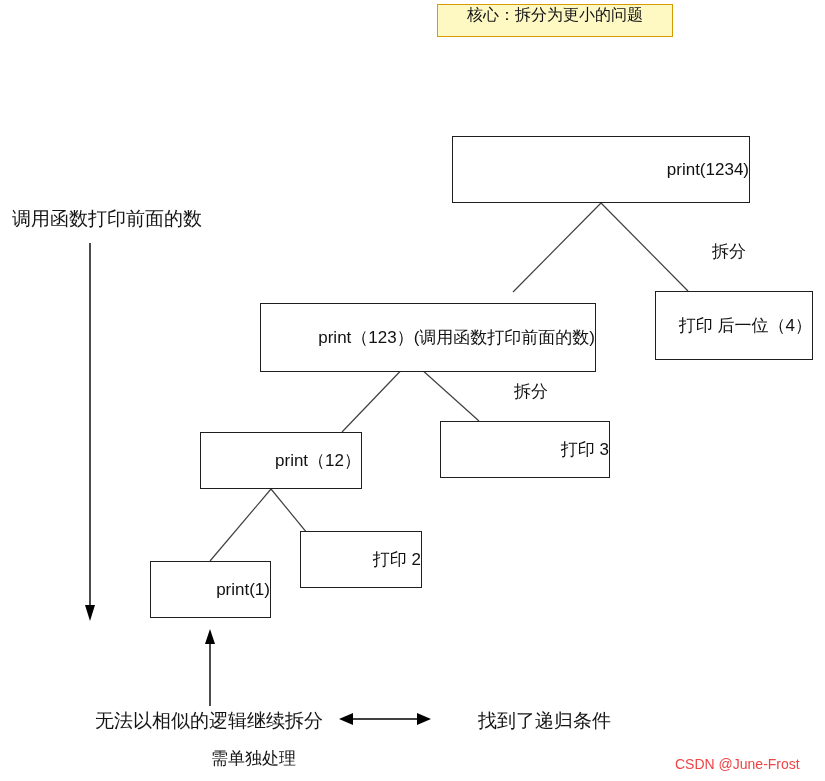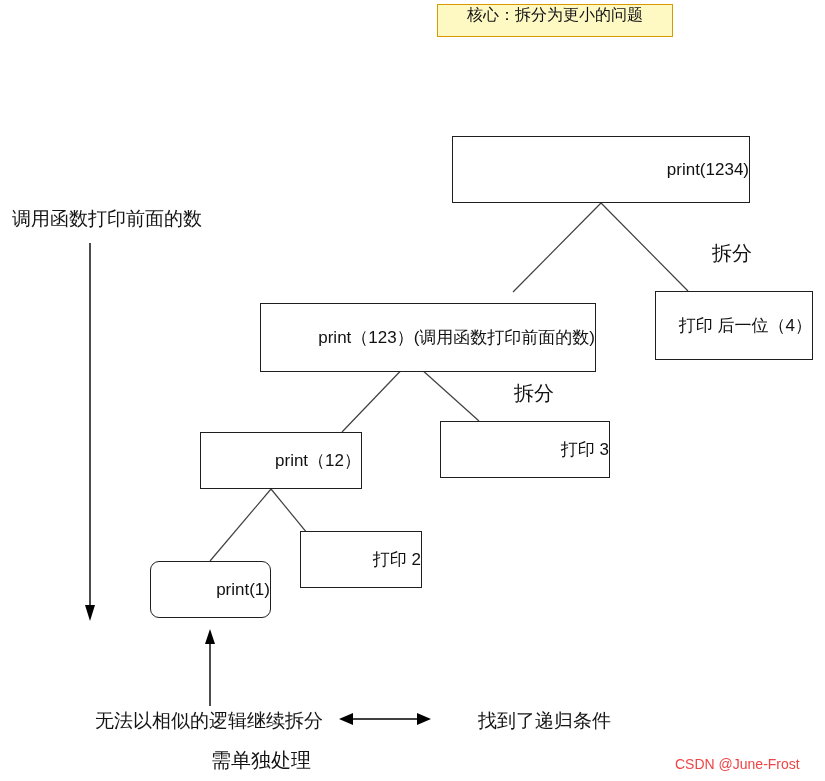--- a/index.html
+++ b/index.html
@@ -24,28 +24,28 @@
   }
   .title-box {
     position: absolute;
     left: 437px; top: 4px; width: 236px; height: 33px;
     box-sizing: border-box;
     background: #fef9c3;
     border: 1px solid #d79b00;
     display: flex; align-items: flex-start; justify-content: center;
     font-size: 16px; white-space: nowrap;
   }
-  .label { position: absolute; font-size: 20px; white-space: nowrap; color: #141414; }
+  .label { position: absolute; font-size: 17px; white-space: nowrap; color: #141414; }
 
   .node-root    { left: 452px; top: 136px; width: 298px; height: 67px; }
   .node-l2left  { left: 260px; top: 303px; width: 336px; height: 69px; }
   .node-l2right { left: 655px; top: 291px; width: 158px; height: 69px; }
   .node-l3left  { left: 200px; top: 432px; width: 162px; height: 57px; }
   .node-l3right { left: 440px; top: 421px; width: 170px; height: 57px; }
-  .node-l4left  { left: 150px; top: 561px; width: 121px; height: 57px; border-radius: 9px; }
+  .node-l4left  { left: 150px; top: 561px; width: 121px; height: 57px; }
   .node-l4right { left: 300px; top: 531px; width: 122px; height: 57px; }
 
   .label-left-note    { left: 12px;  top: 206px; font-size: 19px; }
   .label-split-1      { left: 712px; top: 240px; }
   .label-split-2      { left: 514px; top: 380px; }
   .label-bottom-left  { left: 95px;  top: 708px; font-size: 19px; }
   .label-bottom-right { left: 478px; top: 708px; font-size: 19px; }
   .label-bottom-note  { left: 168px; top: 747px; margin-left: 43px; }
   .label-watermark    { left: 675px; top: 756px; font-size: 14px; color: #ef4444; }
 </style>

